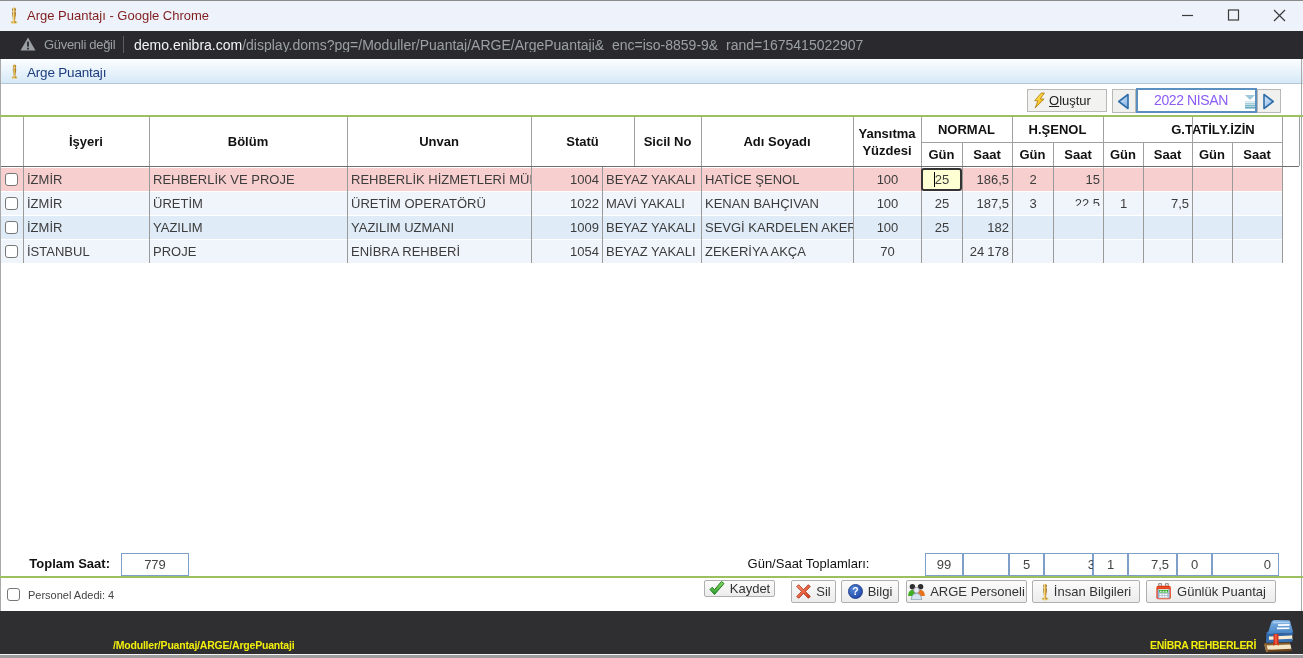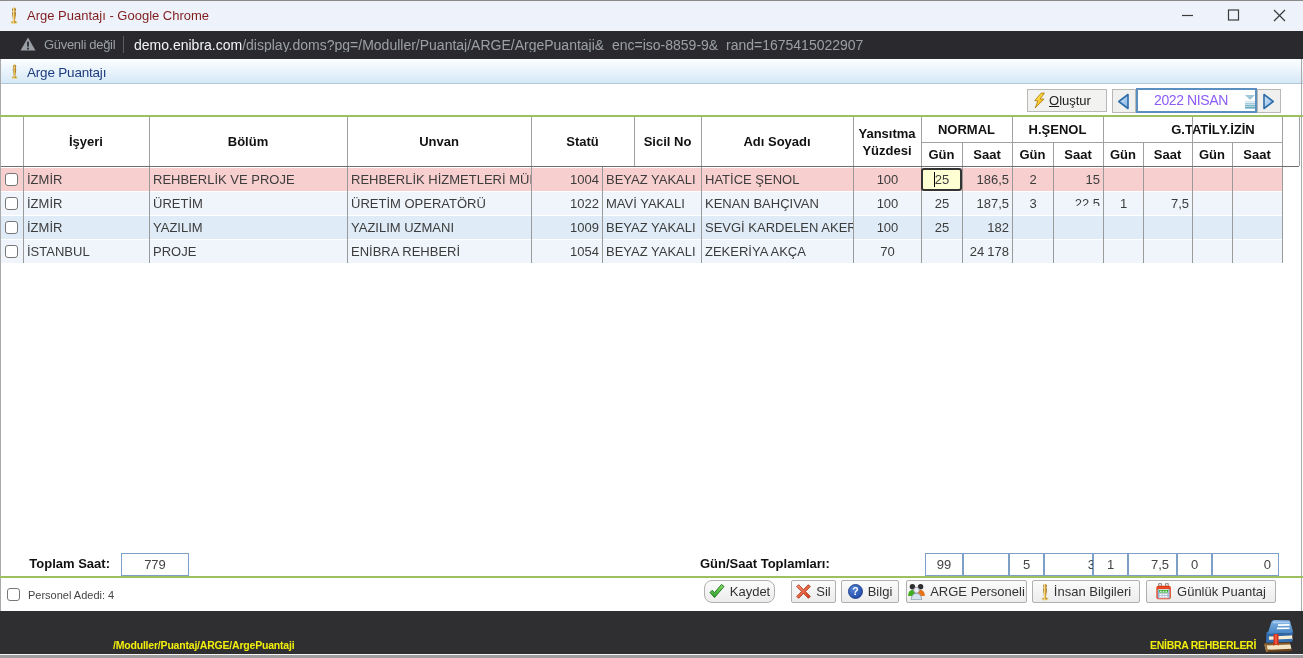--- a/index.html
+++ b/index.html
@@ -213,41 +213,41 @@
 <div style="position:absolute;left:1053px;top:240px;width:50px;height:23px;line-height:23px;padding-left:4px;padding-right:3px;overflow:hidden;white-space:nowrap;text-align:right;font-size:13px;color:#3c3c3c;font-weight:normal;"></div>
 <div style="position:absolute;left:1103px;top:240px;width:40px;height:23px;line-height:23px;padding-left:4px;padding-right:3px;overflow:hidden;white-space:nowrap;text-align:center;font-size:13px;color:#3c3c3c;font-weight:normal;"></div>
 <div style="position:absolute;left:1143px;top:240px;width:49px;height:23px;line-height:23px;padding-left:4px;padding-right:3px;overflow:hidden;white-space:nowrap;text-align:right;font-size:13px;color:#3c3c3c;font-weight:normal;"></div>
 <div style="position:absolute;left:1192px;top:240px;width:40px;height:23px;line-height:23px;padding-left:4px;padding-right:3px;overflow:hidden;white-space:nowrap;text-align:center;font-size:13px;color:#3c3c3c;font-weight:normal;"></div>
 <div style="position:absolute;left:1232px;top:240px;width:50px;height:23px;line-height:23px;padding-left:4px;padding-right:3px;overflow:hidden;white-space:nowrap;text-align:right;font-size:13px;color:#3c3c3c;font-weight:normal;"></div>
 <div style="position:absolute;left:921px;top:168px;width:41px;height:23px;background:#ffffd4;border:2px solid #333;border-radius:3px;"></div>
 <div style="position:absolute;left:921px;top:168px;width:41px;height:23px;line-height:23px;padding-left:0px;padding-right:0px;overflow:hidden;white-space:nowrap;text-align:center;font-size:13px;color:#3c3c3c;font-weight:normal;"><span style="border-left:1px solid #000;">25</span></div>
 <div style="position:absolute;left:0px;top:556px;width:110px;height:15px;line-height:15px;padding-left:0px;padding-right:0px;overflow:hidden;white-space:nowrap;text-align:right;font-size:13px;color:#111;font-weight:bold;">Toplam Saat:</div>
 <div style="position:absolute;left:121px;top:553px;width:68px;height:23px;background:#fff;border:1px solid #7e9fc7;"></div>
 <div style="position:absolute;left:121px;top:557px;width:68px;height:15px;line-height:15px;padding-left:0px;padding-right:0px;overflow:hidden;white-space:nowrap;text-align:center;font-size:13px;color:#444;font-weight:normal;">779</div>
-<div style="position:absolute;left:700px;top:556px;width:217px;height:15px;line-height:15px;padding-left:0px;padding-right:0px;overflow:hidden;white-space:nowrap;text-align:left;font-size:13px;color:#111;font-weight:bold;">Gün/Saat Toplamları:</div>
+<div style="position:absolute;left:700px;top:556px;width:217px;height:15px;line-height:15px;padding-left:0px;padding-right:0px;overflow:hidden;white-space:nowrap;text-align:center;font-size:13px;color:#111;font-weight:normal;">Gün/Saat Toplamları:</div>
 <div style="position:absolute;left:925px;top:553px;width:38px;height:23px;background:#fff;border:1px solid #7e9fc7;"></div>
 <div style="position:absolute;left:925px;top:557px;width:38px;height:15px;line-height:15px;padding-left:0px;padding-right:0px;overflow:hidden;white-space:nowrap;text-align:center;font-size:13px;color:#444;font-weight:normal;">99</div>
 <div style="position:absolute;left:963px;top:553px;width:46px;height:23px;background:#fff;border:1px solid #7e9fc7;"></div>
 <div style="position:absolute;left:963px;top:557px;width:42px;height:15px;line-height:15px;padding-left:0px;padding-right:4px;overflow:hidden;white-space:nowrap;text-align:right;font-size:13px;color:#444;font-weight:normal;margin-left:44px;">734</div>
 <div style="position:absolute;left:1009px;top:553px;width:35px;height:23px;background:#fff;border:1px solid #7e9fc7;"></div>
 <div style="position:absolute;left:1009px;top:557px;width:35px;height:15px;line-height:15px;padding-left:0px;padding-right:0px;overflow:hidden;white-space:nowrap;text-align:center;font-size:13px;color:#444;font-weight:normal;">5</div>
 <div style="position:absolute;left:1044px;top:553px;width:49px;height:23px;background:#fff;border:1px solid #7e9fc7;"></div>
 <div style="position:absolute;left:1072px;top:557px;width:45px;height:15px;line-height:15px;padding-left:0px;padding-right:4px;overflow:hidden;white-space:nowrap;text-align:right;font-size:13px;color:#444;font-weight:normal;">37,5</div>
 <div style="position:absolute;left:1093px;top:553px;width:35px;height:23px;background:#fff;border:1px solid #7e9fc7;"></div>
 <div style="position:absolute;left:1093px;top:557px;width:35px;height:15px;line-height:15px;padding-left:0px;padding-right:0px;overflow:hidden;white-space:nowrap;text-align:center;font-size:13px;color:#444;font-weight:normal;">1</div>
 <div style="position:absolute;left:1128px;top:553px;width:49px;height:23px;background:#fff;border:1px solid #7e9fc7;"></div>
 <div style="position:absolute;left:1128px;top:557px;width:45px;height:15px;line-height:15px;padding-left:0px;padding-right:4px;overflow:hidden;white-space:nowrap;text-align:right;font-size:13px;color:#444;font-weight:normal;">7,5</div>
 <div style="position:absolute;left:1177px;top:553px;width:35px;height:23px;background:#fff;border:1px solid #7e9fc7;"></div>
 <div style="position:absolute;left:1177px;top:557px;width:35px;height:15px;line-height:15px;padding-left:0px;padding-right:0px;overflow:hidden;white-space:nowrap;text-align:center;font-size:13px;color:#444;font-weight:normal;">0</div>
 <div style="position:absolute;left:1212px;top:553px;width:67px;height:23px;background:#fff;border:1px solid #7e9fc7;"></div>
 <div style="position:absolute;left:1212px;top:557px;width:63px;height:15px;line-height:15px;padding-left:0px;padding-right:4px;overflow:hidden;white-space:nowrap;text-align:right;font-size:13px;color:#444;font-weight:normal;">0</div>
 <div style="position:absolute;left:0;top:576px;width:1303px;height:2px;background:#9cc060;"></div>
 <div style="position:absolute;left:7px;top:588px;width:13px;height:13px;background:#fff;border:1.5px solid #777;border-radius:3px;"></div>
 <div style="position:absolute;left:28px;top:589px;width:150px;height:12px;line-height:12px;padding-left:0px;padding-right:0px;overflow:hidden;white-space:nowrap;text-align:left;font-size:11px;color:#444;font-weight:normal;">Personel Adedi: 4</div>
-<div style="position:absolute;left:704px;top:580px;width:71px;height:23px;background:linear-gradient(#fbfbfb,#ececec);border:1px solid #b0b0b0;border-radius:8px;display:flex;align-items:center;justify-content:center;gap:5px;font-size:13px;color:#333;">
+<div style="position:absolute;left:704px;top:580px;width:71px;height:17px;background:linear-gradient(#fbfbfb,#ececec);border:1px solid #b0b0b0;border-radius:2px;display:flex;align-items:center;justify-content:center;gap:5px;font-size:13px;color:#333;">
     <svg width="16" height="15" viewBox="0 0 16 15">
       <defs>
         <linearGradient id="ck" x1="0" y1="0" x2="0" y2="1">
           <stop offset="0" stop-color="#8fe06a"></stop>
           <stop offset="1" stop-color="#2d9a2d"></stop>
         </linearGradient>
       </defs>
       <path d="M1 8.5 L5.5 13.5 L15 2.5 L12.5 0.5 L5.5 8.7 L3.2 6.3 Z" fill="url(#ck)" stroke="#1c7a1c" stroke-width="1" stroke-linejoin="round"></path>
     </svg>
     <span style="white-space:nowrap">Kaydet</span>

